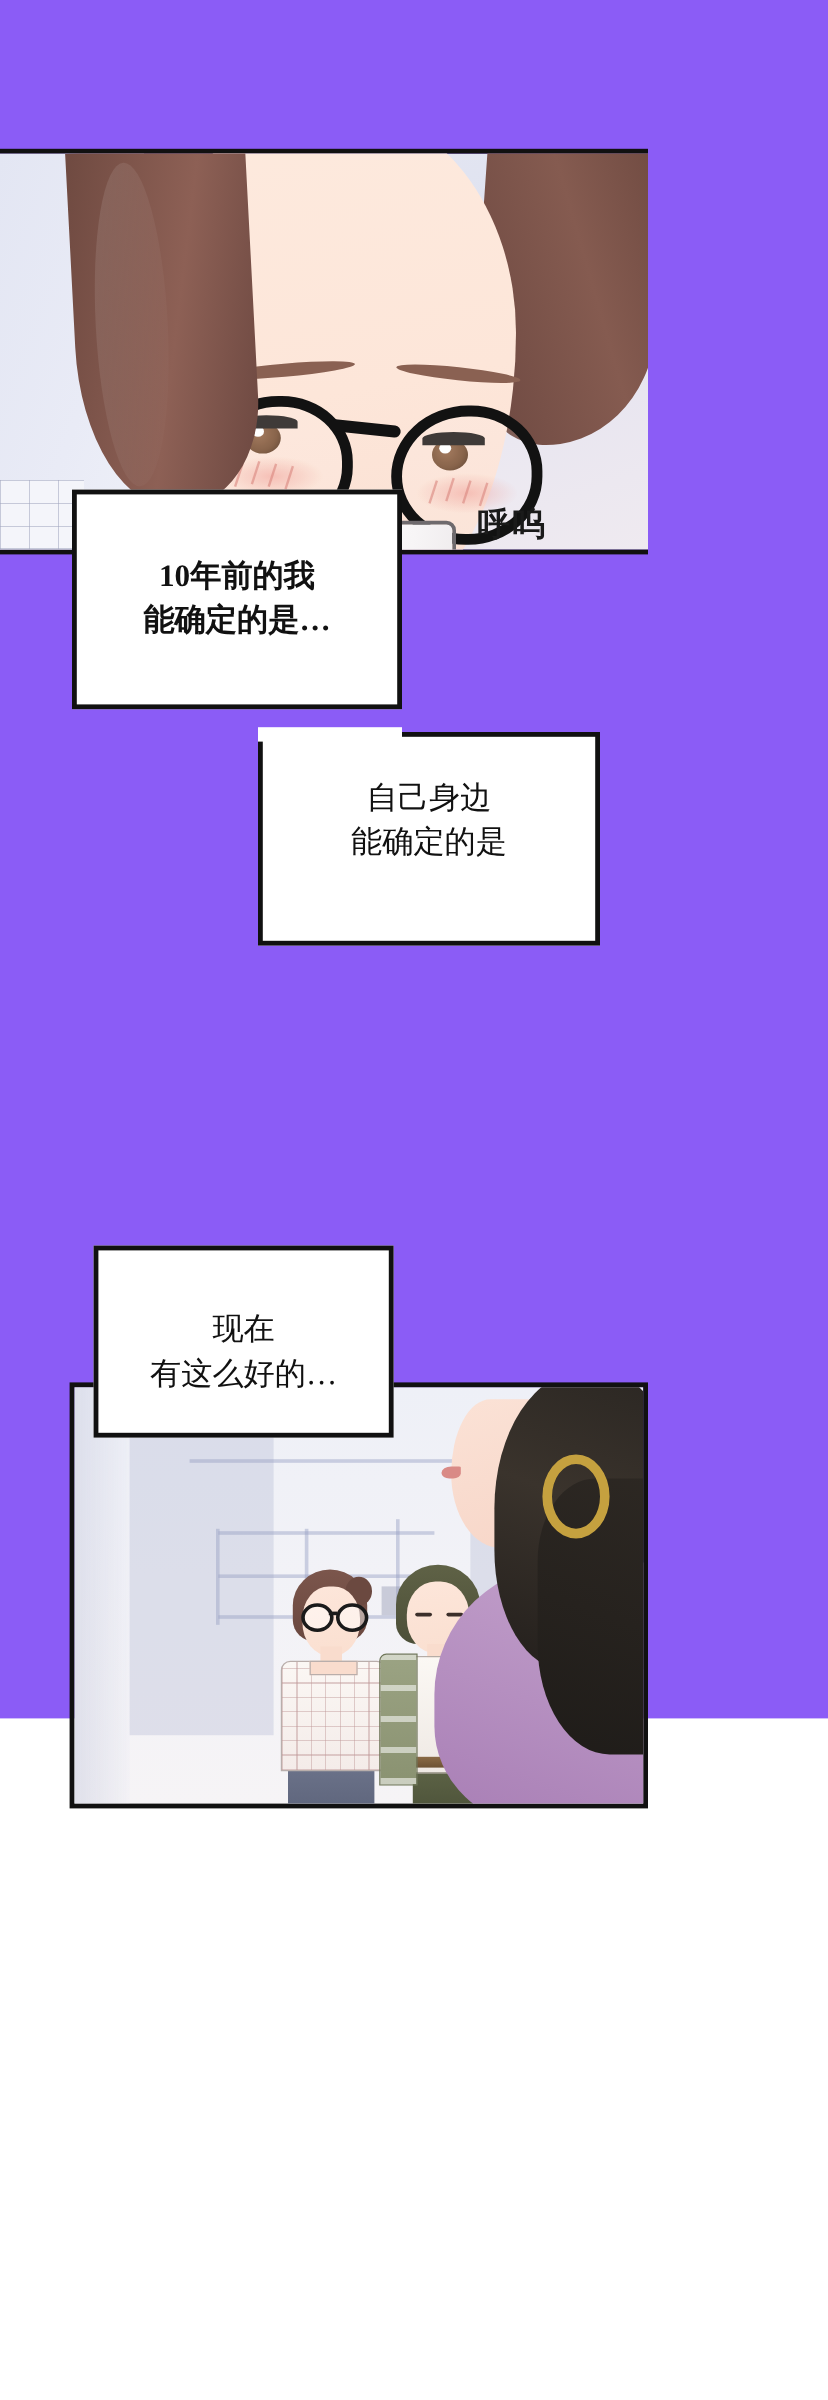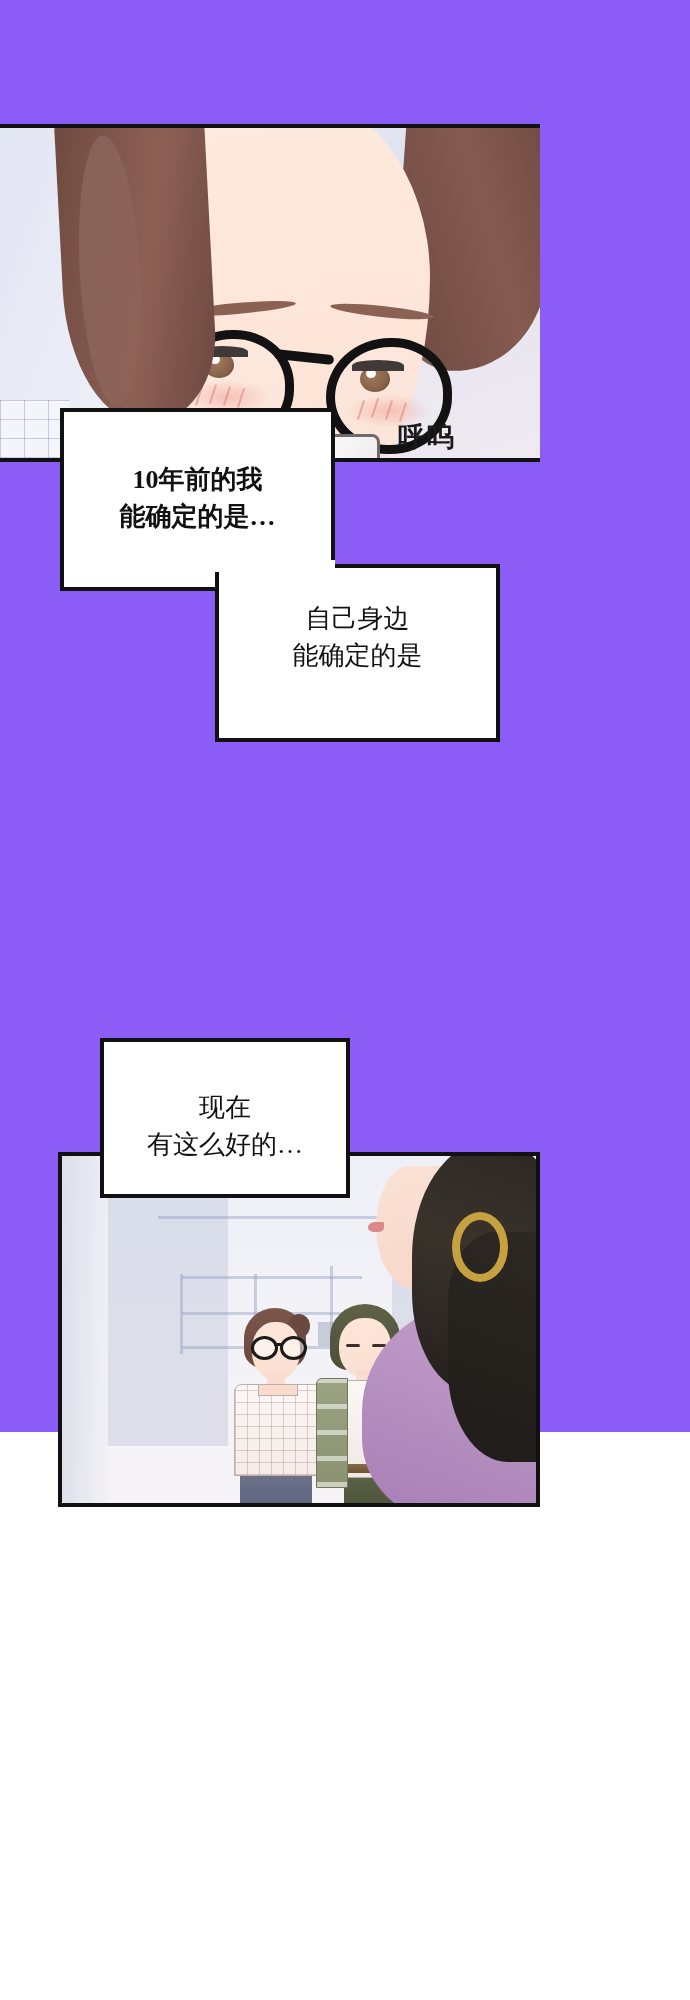--- a/index.html
+++ b/index.html
@@ -132,30 +132,30 @@
     box-sizing:border-box;text-align:center;color:#111;
     font-family:"Liberation Serif","DejaVu Serif",serif;
   }
   .cap .line{display:block;}
 
   #cap1{left:60px;top:408px;width:275px;height:183px;}
   #cap1 .txt{
     position:absolute;left:0;right:0;top:50px;font-size:26px;line-height:1.42;font-weight:bold;
   }
 
-  #cap2{left:215px;top:564px;width:285px;height:178px;}
+  #cap2{left:215px;top:610px;width:285px;height:178px;}
   #cap2 .txt{
     position:absolute;left:0;right:0;top:33px;font-size:26px;line-height:1.42;
   }
   
   #cap2 .notch{
     position:absolute;left:-4px;top:-8px;width:120px;height:12px;background:#fff;
   }
 
-  #cap3{left:100px;top:1038px;width:250px;height:160px;z-index:5;text-decoration:underline;}
+  #cap3{left:78px;top:1038px;width:250px;height:160px;z-index:5;text-decoration:underline;}
   #cap3 .txt{
     position:absolute;left:0;right:0;top:48px;font-size:26px;line-height:1.42;
   }
 
   
   .panel2{
     position:absolute;left:58px;top:1152px;width:482px;height:355px;
     border:4px solid #111;box-sizing:border-box;overflow:hidden;
     background:linear-gradient(180deg,#eef0f7 0%,#f2f2f7 45%,#f6f4f6 100%);
   }

